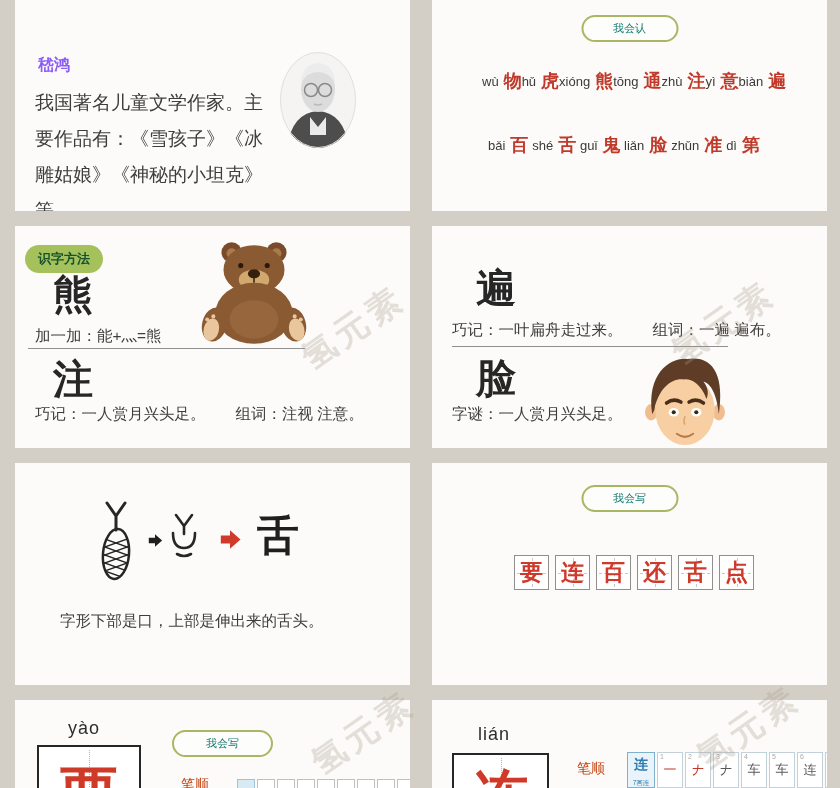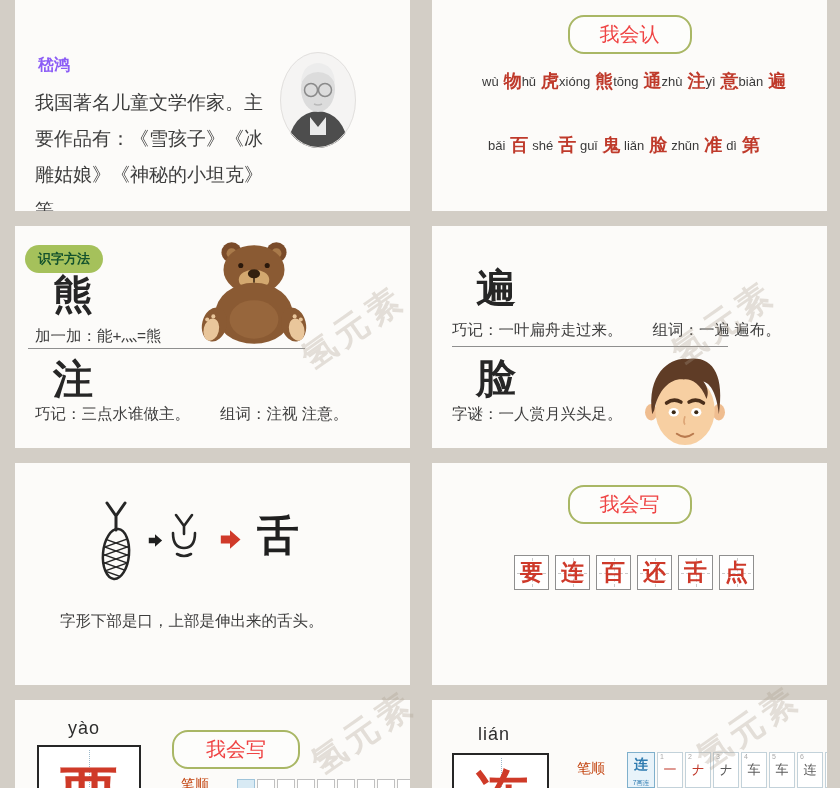--- a/index.html
+++ b/index.html
@@ -2,21 +2,21 @@
 <html><head>
 <meta charset="utf-8">
 <style>
   html,body{margin:0;padding:0;}
   body{font-family:"Liberation Sans","DejaVu Sans",sans-serif;background:#d3cec6;}
   #canvas{position:relative;width:840px;height:788px;background:#d3cec6;overflow:hidden;}
   .slide{position:absolute;width:395px;height:222px;background:#fcfbf9;overflow:hidden;}
   .abs{position:absolute;}
   
   .pill{position:absolute;border:2px solid #a9b765;border-radius:16px;background:#fdfdfb;
-        color:#ef4444;font-size:20px;padding:4px 30px;white-space:nowrap;}
+        color:#0f766e;font-size:11px;padding:4px 30px;white-space:nowrap;}
   .badge{position:absolute;background:#a5c15b;color:#14532d;border-radius:14px;
          font-size:13px;font-weight:bold;padding:5px 13px;white-space:nowrap;}
   
   .py-row{position:absolute;display:flex;justify-content:space-between;}
   .pc{display:flex;flex-direction:row;align-items:center;gap:5px;}
   .py{font-size:13px;color:#3a3a3a;}
   .hz{font-size:18px;font-weight:700;color:#bf3a2b;font-family:"Liberation Serif","DejaVu Serif",serif;}
   
   .big-char{position:absolute;font-size:40px;font-weight:700;color:#262626;line-height:1;}
   .mline{position:absolute;font-size:15.5px;color:#3d3d3d;white-space:nowrap;}
@@ -149,21 +149,21 @@
     </div>
   </div>
 
   <div class="slide" style="left:15px;top:226px;">
     <div class="badge" style="left:10px;top:19px;">识字方法</div>
     <div class="big-char" style="left:38px;top:48px;">熊</div>
     <div class="mline" style="left:20px;top:100px;">加一加：能+灬=熊</div>
     <div class="divider" style="left:13px;top:122px;width:277px;"></div>
     <div class="big-char" style="left:38px;top:133px;">注</div>
     <div class="mline" style="left:20px;top:178px;">
-      <span>巧记：三点水谁做主。</span><span class="gap"></span><span>组词：注视 注意。</span>
+      <span>巧记：一人赏月兴头足。</span><span class="gap"></span><span>组词：注视 注意。</span>
     </div>
     <span class="abs" style="left:178px;top:12px;">
       <svg width="122" height="108" viewBox="0 0 120 106">
         <circle cx="38" cy="14" r="10" fill="#7a4b2a"></circle>
           <circle cx="82" cy="14" r="10" fill="#7a4b2a"></circle>
         <circle cx="38" cy="15" r="5" fill="#a956c" opacity="0"></circle>
         <circle cx="38" cy="15" r="5" fill="#a97a4a"></circle>
           <circle cx="82" cy="15" r="5" fill="#a97a4a"></circle>
         <ellipse cx="60" cy="31" rx="30" ry="24" fill="#8a5a33"></ellipse>
         <ellipse cx="60" cy="41" rx="15" ry="10" fill="#d3a86f"></ellipse>

